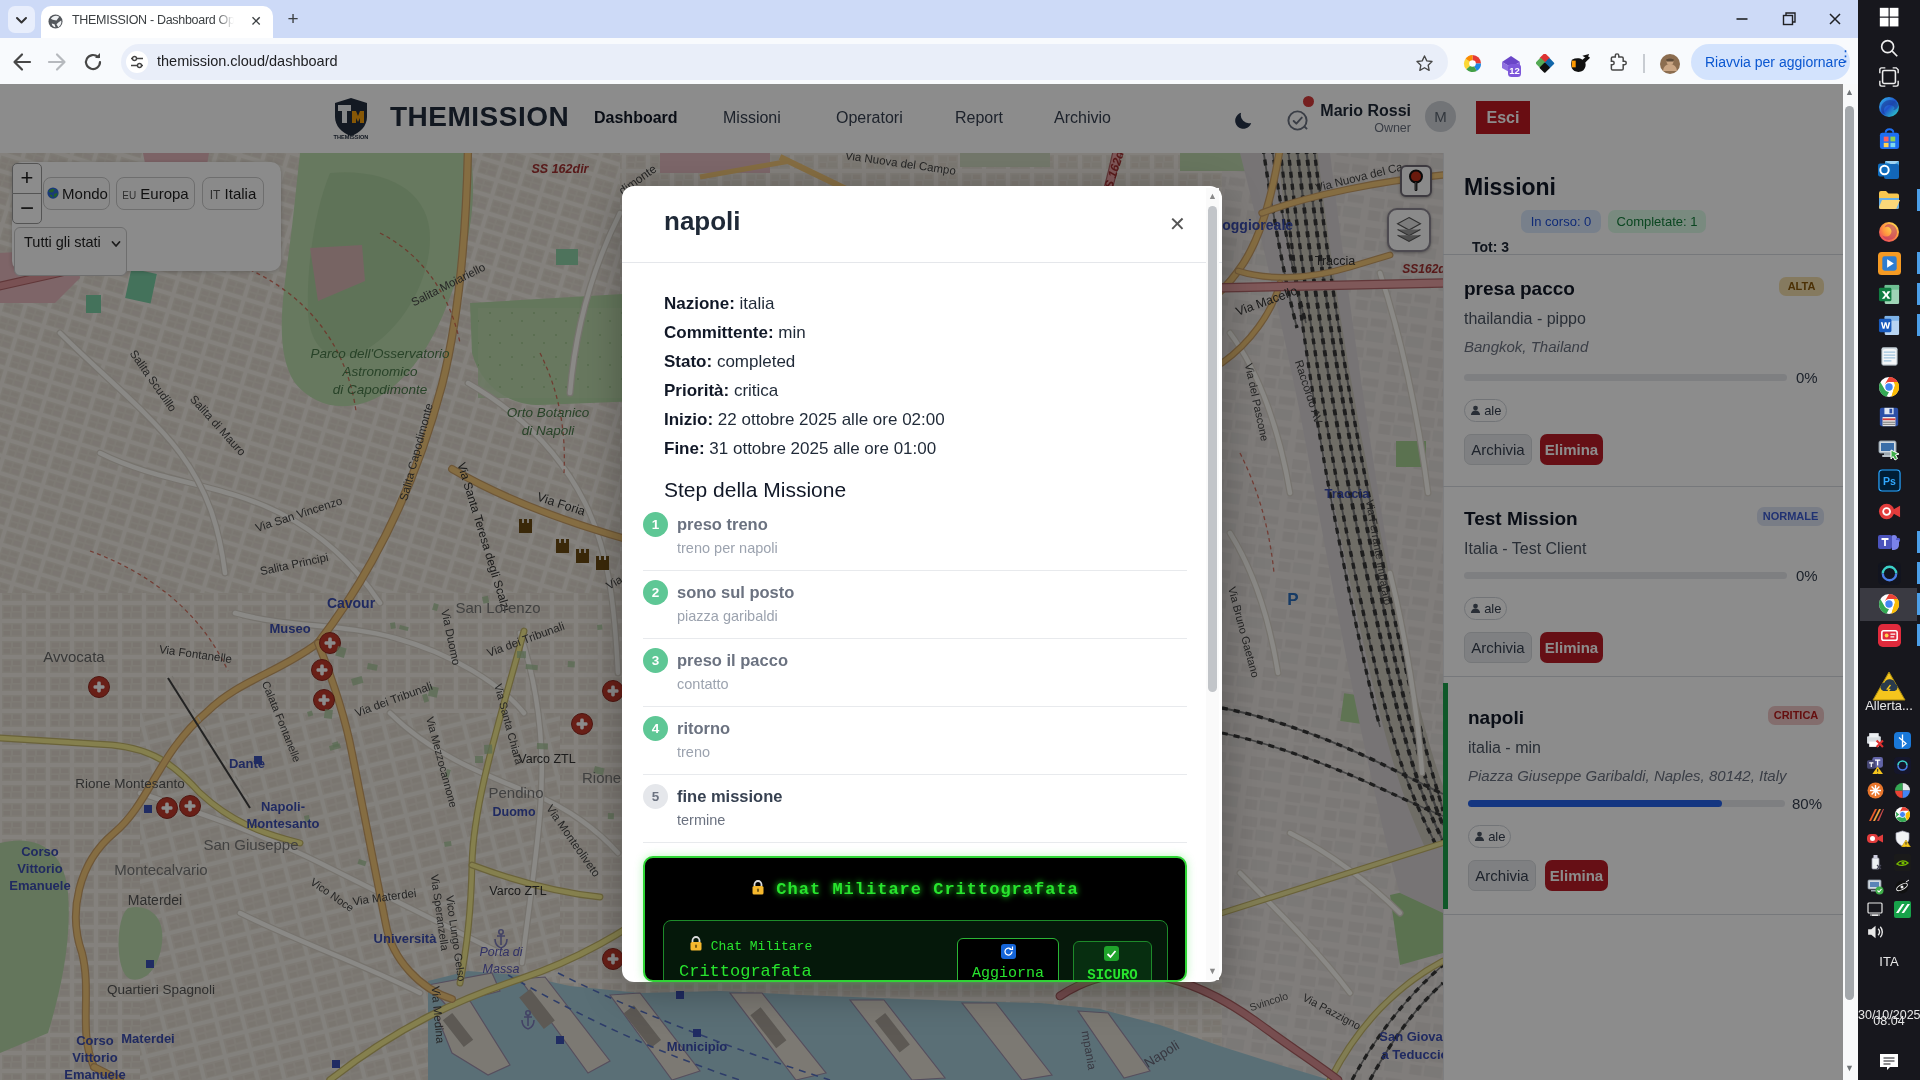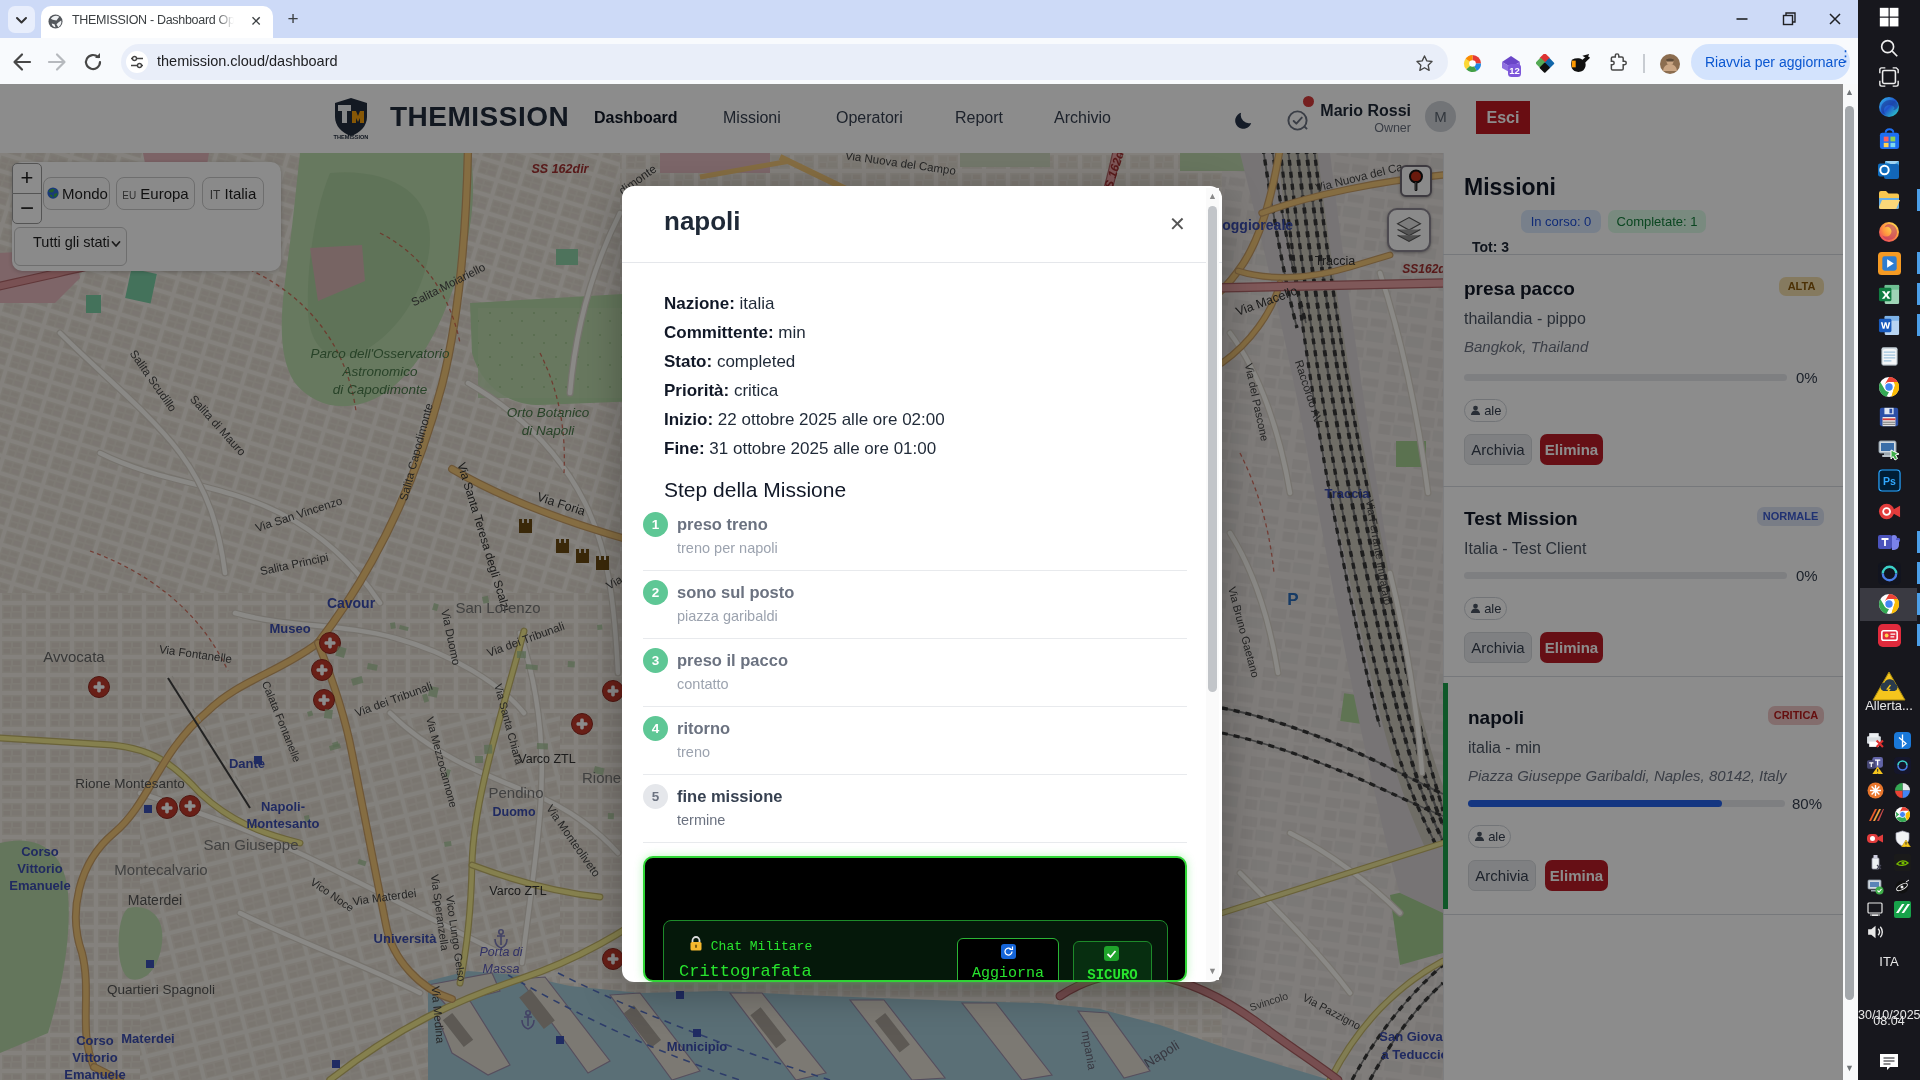--- a/index.html
+++ b/index.html
@@ -43,21 +43,21 @@
   #mrossi { left:1290px; top:18px; width:121px; text-align:right; font-size:16px; font-weight:bold; color:#1f2937; }
   #owner { left:1290px; top:37px; width:121px; text-align:right; font-size:12.5px; color:#6b7280; }
 
   
   #map { left:0; top:69px; width:1443px; height:927px; background:#ece7dc; overflow:hidden; }
 
   
   #mpanel { left:12px; top:9px; width:269px; height:109px; background:#fdfdfd; border-radius:10px; box-shadow:0 1px 4px rgba(0,0,0,.2); }
   .zbtn { left:12px; width:30px; height:31px; background:#fff; border:1px solid #999; color:#222; font-size:22px; text-align:center; line-height:28px; }
   .selbtn { top:24px; height:33px; background:#fcfcfc; border:1px solid #c9c9c9; border-radius:8px; font-size:15px; color:#1f1f1f; text-align:center; line-height:31px; }
-  #msel { left:14px; top:74px; width:113px; height:39px; background:#fcfcfc; border:1px solid #c9c9c9; border-radius:6px; font-size:14.5px; color:#1f1f1f; line-height:29px; padding-left:18px; }
+  #msel { left:14px; top:74px; width:113px; height:49px; background:#fcfcfc; border:1px solid #c9c9c9; border-radius:6px; font-size:14.5px; color:#1f1f1f; line-height:29px; padding-left:9px; }
   .mapbtn { background:#fcfcfc; border-radius:6px; box-shadow:0 1px 3px rgba(0,0,0,.3); }
 
   
   #sidebar { left:1443px; top:69px; width:400px; height:927px; background:#fff; border-left:1px solid #e5e7eb; }
   .sbdiv { left:1443px; width:400px; height:1px; background:#d8dbe0; }
   .badge { font-size:12px; font-weight:bold; border-radius:7px; text-align:center; }
   .ctitle { font-size:19px; font-weight:bold; color:#111827; }
   .csub { font-size:16px; color:#4b5563; }
   .cloc { font-size:15px; font-style:italic; color:#6b7280; }
   .ptrack { height:7px; background:#e5e7eb; border-radius:4px; }
@@ -679,20 +679,25 @@
     <div class="abs stepc" style="top:530px;">4</div>
     <div class="abs steph" style="top:533px;">ritorno</div>
     <div class="abs steps" style="top:558px;">treno</div>
     <div class="abs stepdiv" style="top:588px;"></div>
     <div class="abs stepc" style="top:598px; background:#e5e7eb; color:#6b7280;">5</div>
     <div class="abs steph" style="top:601px; color:#374151;">fine missione</div>
     <div class="abs steps" style="top:626px; color:#6b7280;">termine</div>
     <div class="abs stepdiv" style="top:656px;"></div>
 
     <div class="abs" style="left:21px; top:670px; width:544px; height:126px; background:#000; border:2px solid #2fd535; border-radius:10px; box-shadow:0 0 8px rgba(50,230,60,.35); overflow:hidden;">
+      <div class="abs mono" style="left:0; top:22px; width:540px; text-align:center; font-size:17px; font-weight:bold; color:#28e42e; text-shadow:0 0 6px #2f2; letter-spacing:1px;"><svg width="14" height="16" viewBox="0 0 14 16" style="vertical-align:-2px;">
+            <path d="M3.5 6 V4.5 a3.5 3.5 0 0 1 7 0 V6" fill="none" stroke="#d9dadb" stroke-width="1.8"></path>
+            <rect x="1.5" y="6" width="11" height="8.5" rx="1.5" fill="#f5b82e"></rect>
+            <rect x="6" y="8.5" width="2" height="3.5" rx="1" fill="#7a5c10"></rect>
+          </svg> Chat Militare Crittografata</div>
       <div class="abs" style="left:18px; top:62px; width:505px; height:80px; background:#05180a; border:1.5px solid #1d8a2a; border-radius:8px;"></div>
       <div class="abs mono" style="left:44px; top:78px; font-size:13px; color:#28e42e;"><svg width="14" height="16" viewBox="0 0 14 16" style="vertical-align:-2px;">
             <path d="M3.5 6 V4.5 a3.5 3.5 0 0 1 7 0 V6" fill="none" stroke="#d9dadb" stroke-width="1.8"></path>
             <rect x="1.5" y="6" width="11" height="8.5" rx="1.5" fill="#f5b82e"></rect>
             <rect x="6" y="8.5" width="2" height="3.5" rx="1" fill="#7a5c10"></rect>
           </svg> Chat Militare</div>
       <div class="abs mono" style="left:34px; top:104px; font-size:17px; color:#28e42e;text-align:center;">Crittografata</div>
       <div class="abs" style="left:312px; top:80px; width:102px; height:64px; background:#000; border:1.5px solid #2bb535; border-radius:6px;"></div>
       <div class="abs" style="left:356px; top:86px; width:15px; height:15px; background:#1565d8; border-radius:3px;"><svg width="15" height="15" viewBox="0 0 15 15">
             <path d="M11 7.5 a3.5 3.5 0 1 1-1-2.4" stroke="#fff" stroke-width="1.3" fill="none"></path>

